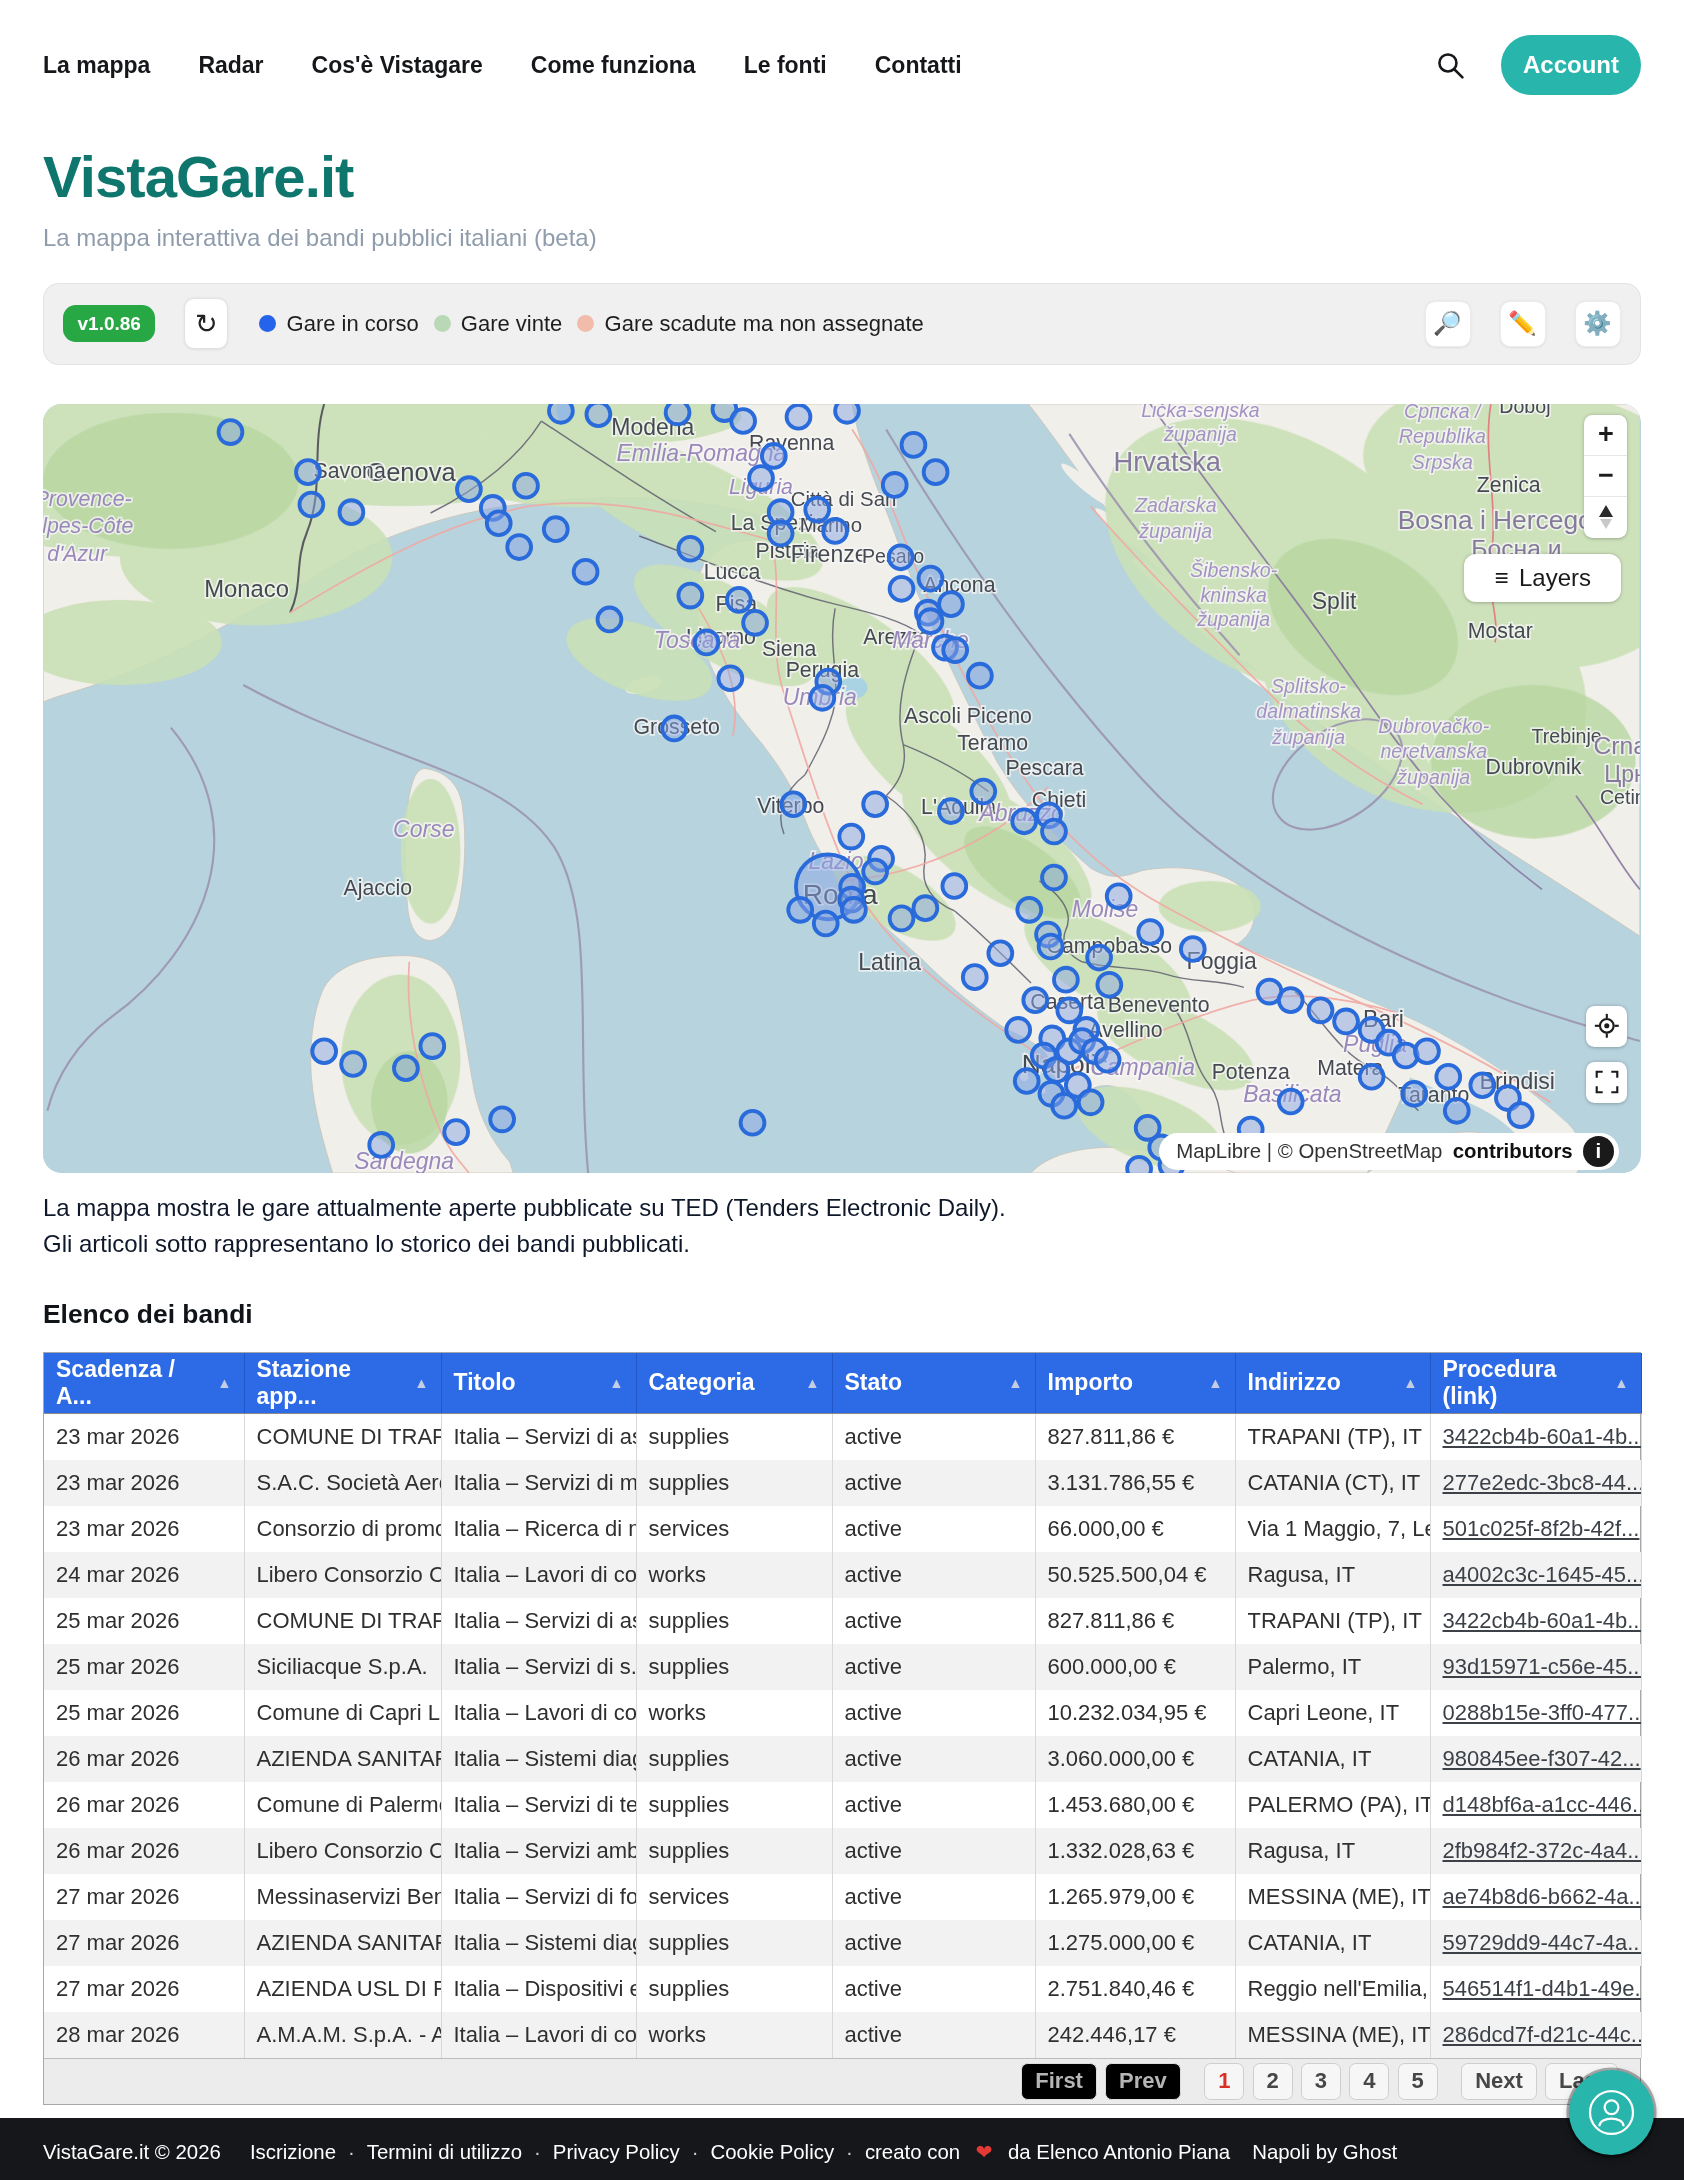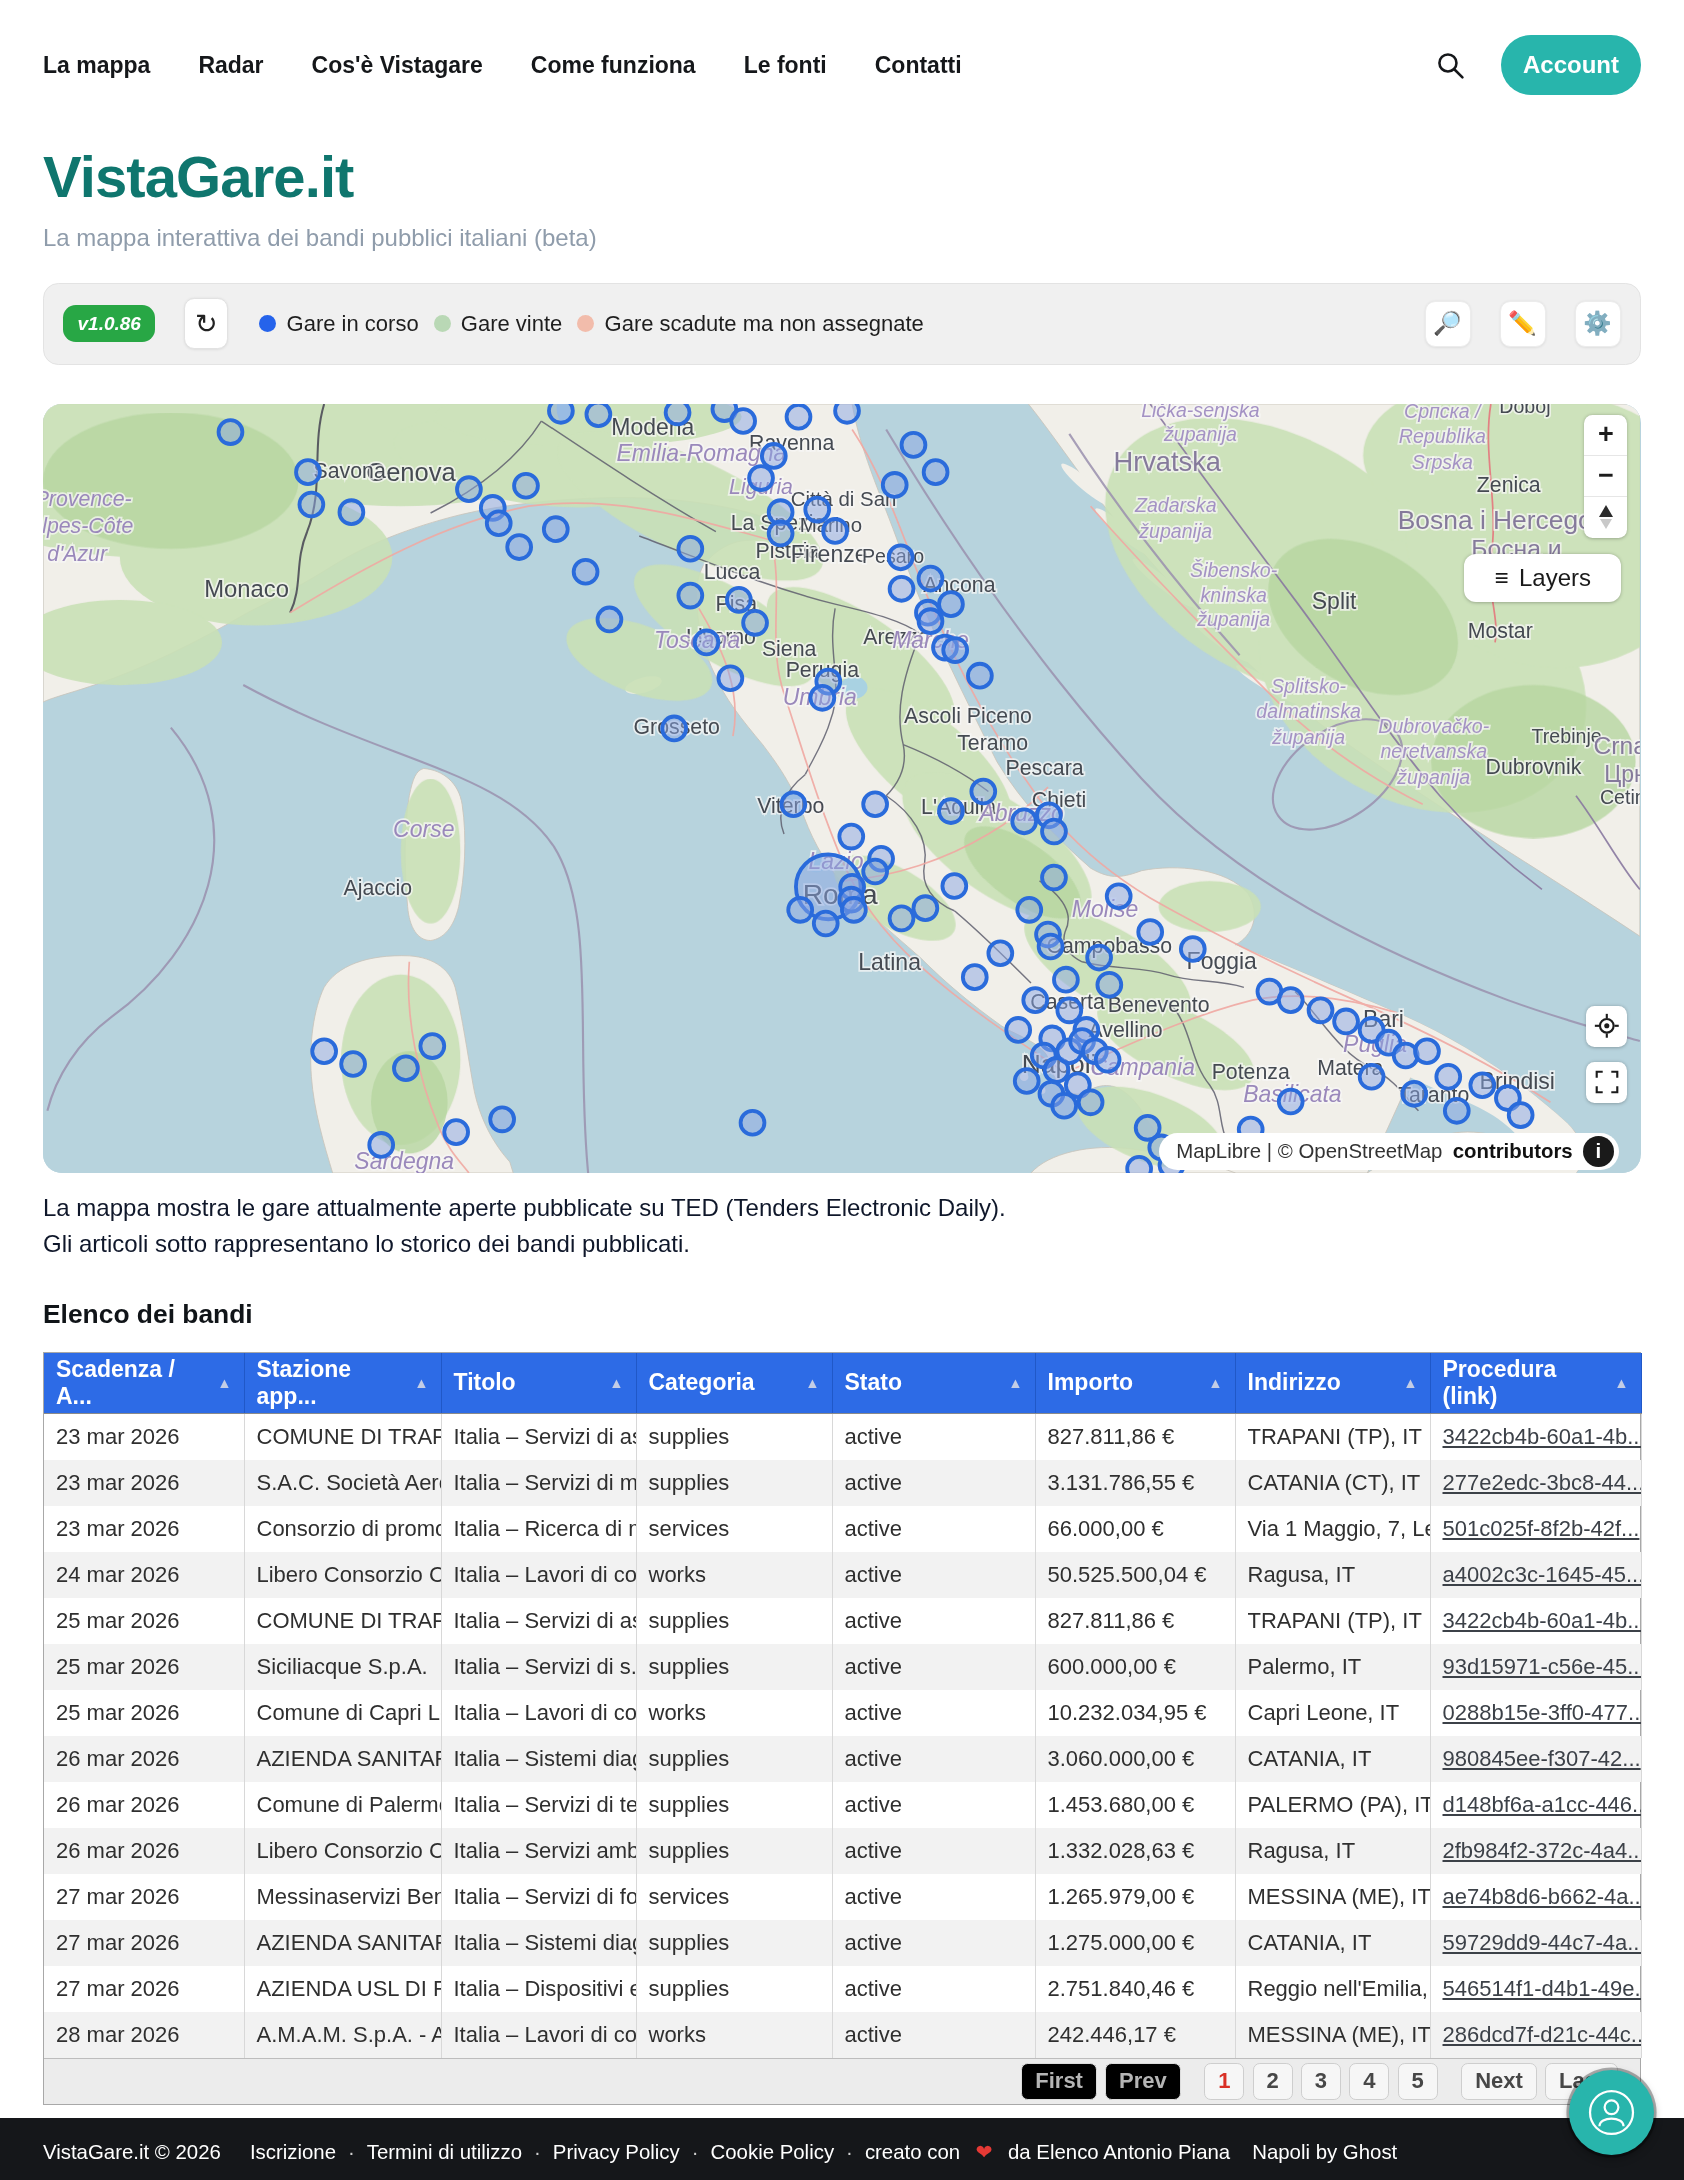--- a/index.html
+++ b/index.html
@@ -15,21 +15,21 @@
   .account-btn{width:140px;height:60px;border:none;border-radius:31px;background:#28b5ac;color:#fff;
     font-size:24px;font-weight:700;cursor:pointer;}
 
   
   .site-title{margin:49px 0 0;font-size:58px;font-weight:800;letter-spacing:-0.9px;color:#0f766e;}
   .site-sub{margin:13.6px 0 0;font-size:24px;color:#8f9cab;}
 
   
   .toolbar{margin-top:31px;height:82px;background:#f0f0f0;border:0.9px solid #e3e3e3;border-radius:15.3px;
     display:flex;align-items:center;padding:0 19px;}
-  .version-badge{background:#28a745;color:#fff;font-size:19px;font-weight:700;padding:7.7px 14.5px;border-radius:12.8px;font-style:italic;}
+  .version-badge{background:#28a745;color:#fff;font-size:19px;font-weight:700;padding:7.7px 14.5px;border-radius:12.8px;}
   .refresh-btn{width:44px;height:51px;margin-left:29px;background:#fff;border:0.9px solid #e2e2e2;border-radius:10.2px;
     box-shadow:0 0.9px 2.6px rgba(0,0,0,.08);font-size:27px;color:#222;cursor:pointer;display:flex;align-items:center;justify-content:center;}
   .legend{display:flex;align-items:center;margin-left:31px;gap:15px;}
   .legend-item{display:flex;align-items:center;gap:10.2px;}
   .legend-dot{width:17px;height:17px;border-radius:50%;}
   .legend-label{font-size:22px;color:#1e1e1e;}
   .tool-btns{margin-left:auto;display:flex;gap:29px;}
   .tool-btn{width:46px;height:46px;background:#fff;border:0.9px solid #ececec;border-radius:10.2px;
     box-shadow:0 0.9px 2.6px rgba(0,0,0,.08);font-size:23px;display:flex;align-items:center;justify-content:center;cursor:pointer;}
 

